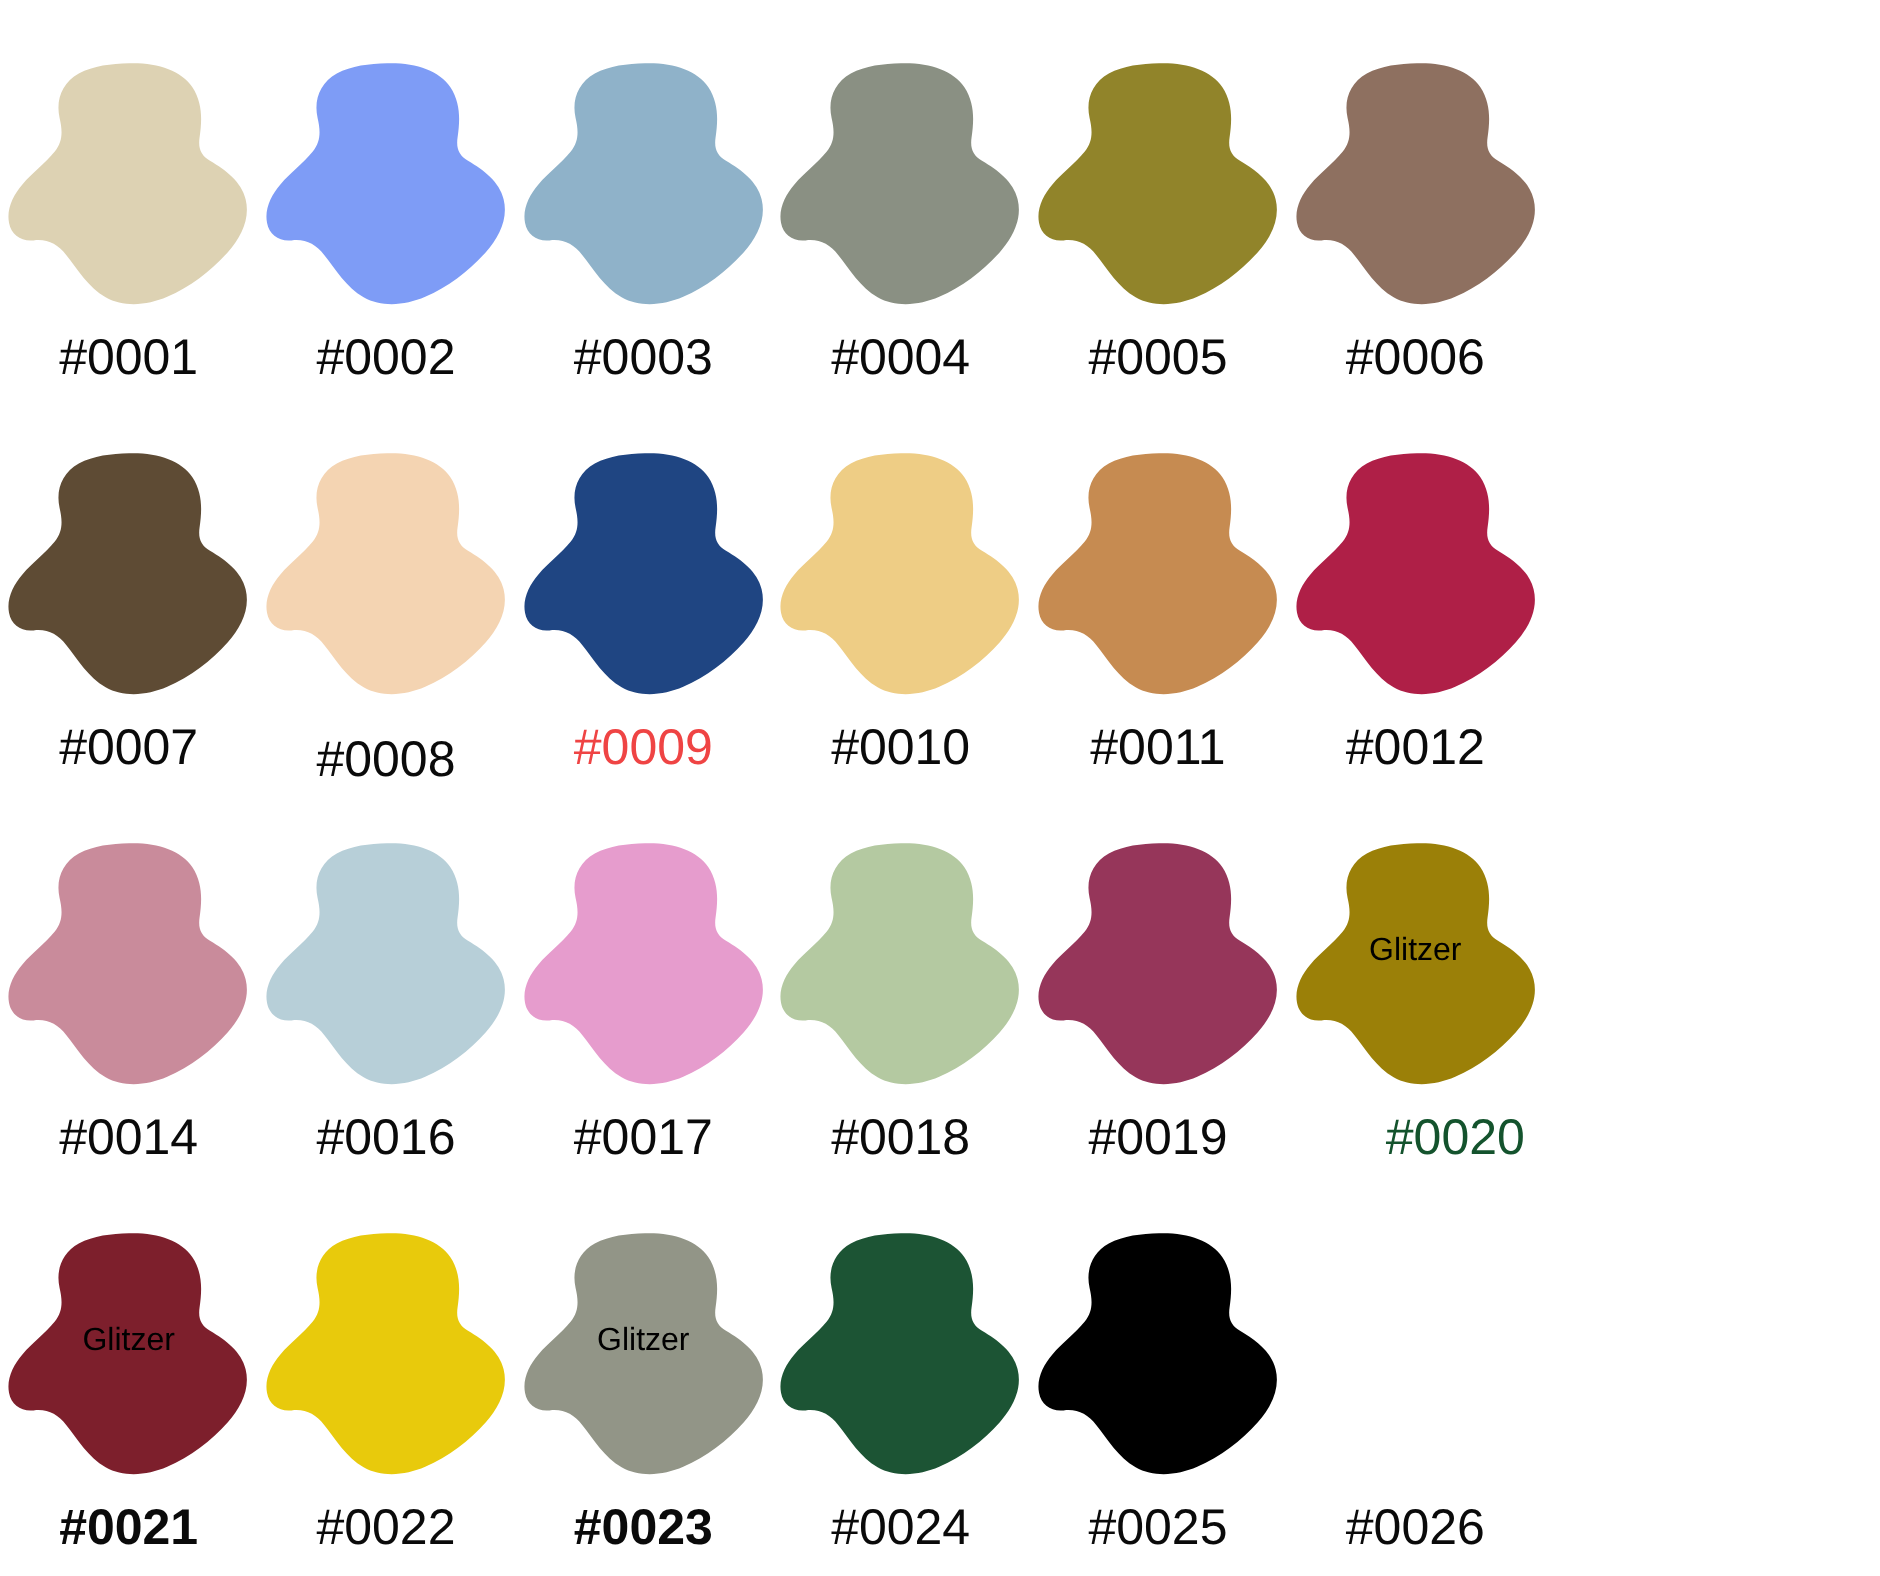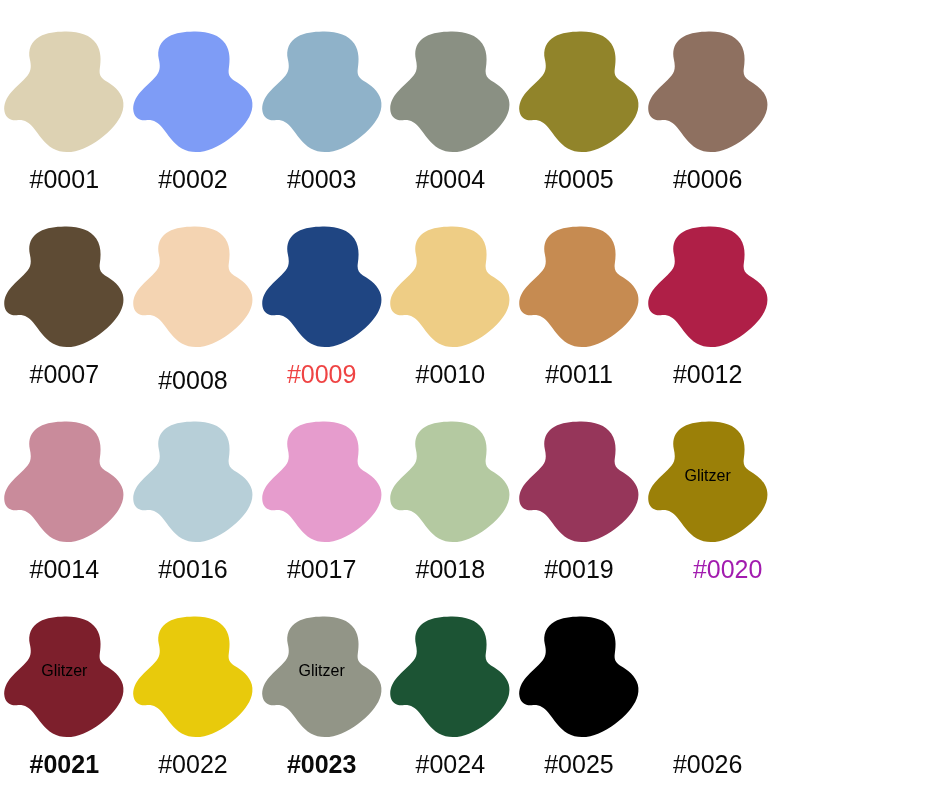--- a/index.html
+++ b/index.html
@@ -219,21 +219,21 @@
       </div>
       <div class="swatch-label" style="color: rgb(10, 10, 10);">#0019</div>
     </div>
     <div class="swatch-cell">
       <div class="swatch-blob-wrap">
         <svg class="swatch-blob-svg" viewBox="0 0 120 122">
           <path d="M 60.5 0.6 C 74.5 0.2 86.5 4.0 92.2 12.6 C 97.4 20.5 97.0 29.4 95.8 37.6 C 95.0 43.2 96.4 46.6 101.0 49.4 C 109.0 54.2 116.6 59.8 118.8 68.6 C 121.2 78.2 116.6 87.6 109.8 95.2 C 101.6 104.4 91.2 112.4 79.6 117.4 C 69.6 121.7 58.0 122.8 48.8 117.6 C 40.0 112.6 35.0 103.8 29.2 96.6 C 24.6 90.9 19.8 88.4 12.8 89.2 C 6.6 89.9 1.6 86.4 0.5 80.4 C -0.8 73.2 2.6 66.6 7.2 61.2 C 12.2 55.3 18.6 50.8 23.4 44.8 C 27.6 39.6 27.2 34.2 25.8 28.0 C 23.8 19.1 27.0 10.4 35.4 5.8 C 42.8 1.7 51.6 0.9 60.5 0.6 Z" fill="#9b8008"></path>
         </svg>
         <div class="swatch-overlay-text" style="color: rgb(0, 0, 0);">Glitzer</div>
       </div>
-      <div class="swatch-label" style="color: #a21caf; margin-left: 40px;">#0020</div>
+      <div class="swatch-label" style="color: #14532d; margin-left: 40px;">#0020</div>
     </div>
     <div class="swatch-cell">
       <div class="swatch-blob-wrap">
         <svg class="swatch-blob-svg" viewBox="0 0 120 122">
           <path d="M 60.5 0.6 C 74.5 0.2 86.5 4.0 92.2 12.6 C 97.4 20.5 97.0 29.4 95.8 37.6 C 95.0 43.2 96.4 46.6 101.0 49.4 C 109.0 54.2 116.6 59.8 118.8 68.6 C 121.2 78.2 116.6 87.6 109.8 95.2 C 101.6 104.4 91.2 112.4 79.6 117.4 C 69.6 121.7 58.0 122.8 48.8 117.6 C 40.0 112.6 35.0 103.8 29.2 96.6 C 24.6 90.9 19.8 88.4 12.8 89.2 C 6.6 89.9 1.6 86.4 0.5 80.4 C -0.8 73.2 2.6 66.6 7.2 61.2 C 12.2 55.3 18.6 50.8 23.4 44.8 C 27.6 39.6 27.2 34.2 25.8 28.0 C 23.8 19.1 27.0 10.4 35.4 5.8 C 42.8 1.7 51.6 0.9 60.5 0.6 Z" fill="#7d1f2c"></path>
         </svg>
         <div class="swatch-overlay-text" style="color: rgb(0, 0, 0);">Glitzer</div>
       </div>
       <div class="swatch-label" style="color: rgb(10, 10, 10); font-weight: bold;">#0021</div>
     </div>

